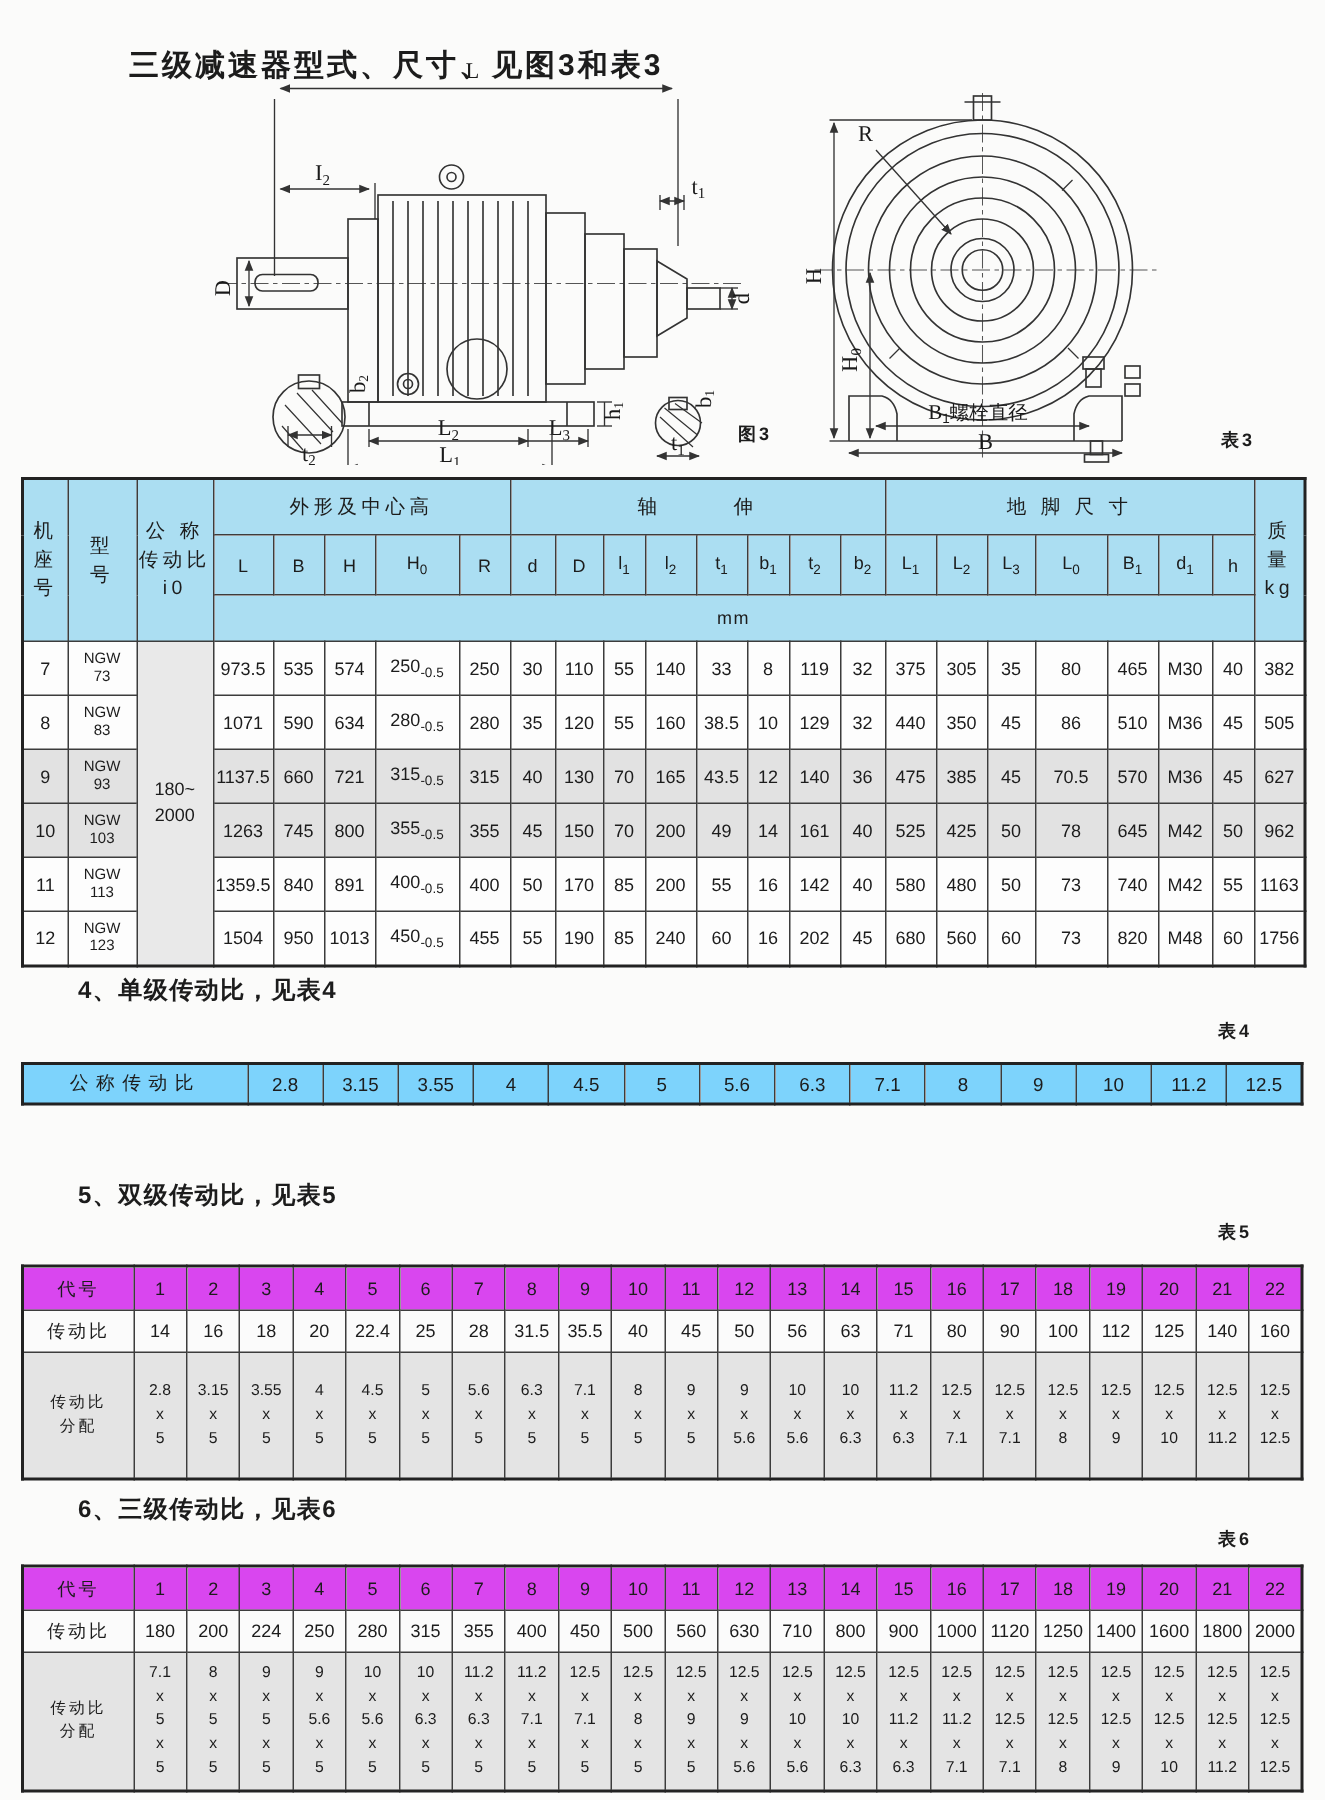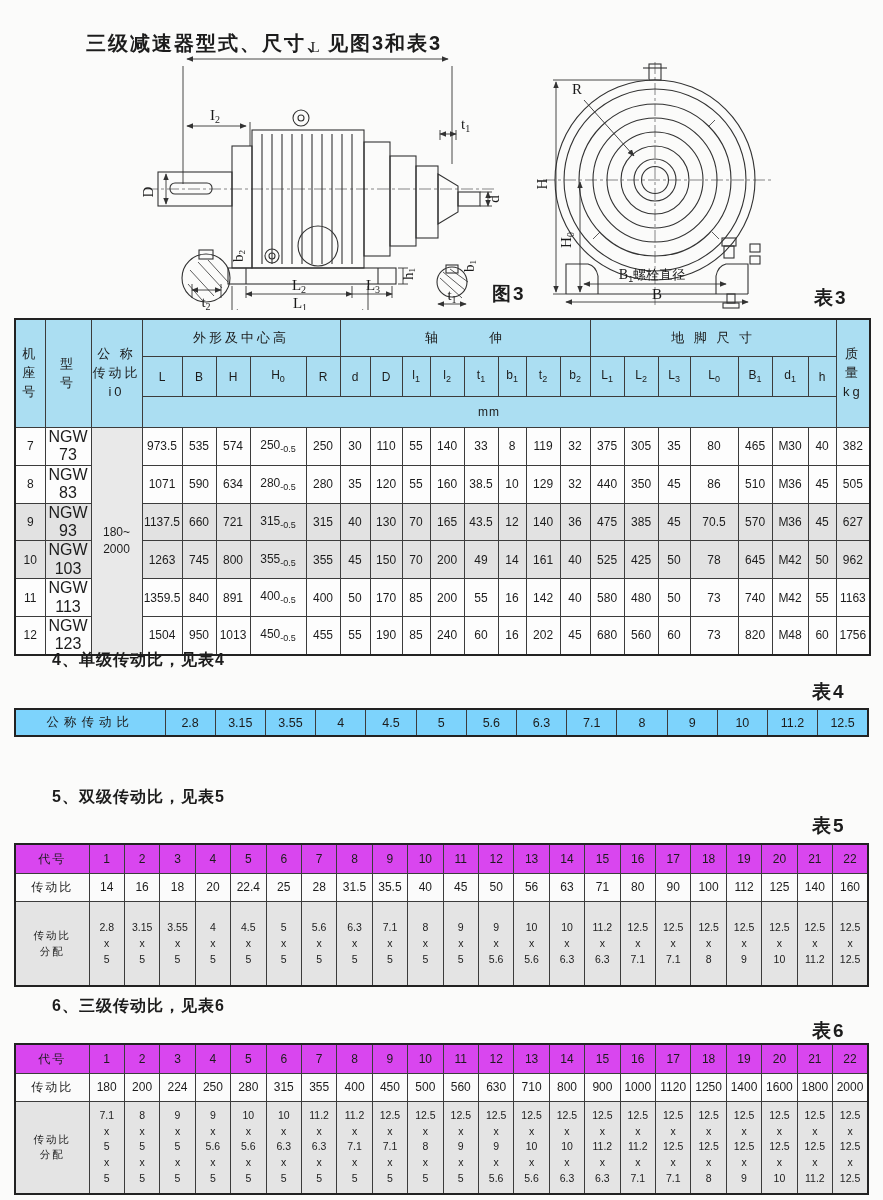--- a/index.html
+++ b/index.html
@@ -5,35 +5,35 @@
   html,body{margin:0;padding:0;}
   body{width:883px;height:1200px;background:#fbfbfa;font-family:"Liberation Sans",sans-serif;color:#1c1c1c;position:relative;overflow:hidden;}
   .title{position:absolute;left:68px;top:12px;font-size:20px;font-weight:bold;letter-spacing:2px;margin:18px;}
   svg.fig{position:absolute;left:0;top:32px;}
   svg text{fill:#1a1a1a;font-family:"Liberation Serif",serif;font-size:15px;}
   svg text.cjk{font-family:"Liberation Sans",sans-serif;font-size:13px;}
   .ln{stroke:#333;fill:none;stroke-width:1.1;}
   .dm{stroke:#333;fill:none;stroke-width:0.9;}
   .cl{stroke:#555;fill:none;stroke-width:0.7;stroke-dasharray:12 3 3 3;}
   .hx{stroke:#333;fill:none;stroke-width:0.8;}
-  .cap{position:absolute;font-size:19px;font-weight:bold;letter-spacing:2px;}
+  .cap{position:absolute;font-size:12px;font-weight:bold;letter-spacing:2px;}
   .sec{position:absolute;left:52px;font-size:16px;font-weight:bold;letter-spacing:1px;}
   table{position:absolute;left:14px;border-collapse:collapse;table-layout:fixed;text-align:center;border:2px solid #222;}
   td,th{border:1px solid #3c3c3c;padding:0;font-weight:normal;overflow:hidden;}
   sub{font-size:9px;}
   
   .t3{top:318px;width:855px;font-size:12px;}
   .t3 thead th{background:#abdef2;}
   .t3 .grp th{height:36px;font-size:13px;letter-spacing:3px;}
   .t3 .sub{height:40px;}
   .t3 .unit th{height:30px;letter-spacing:1px;}
   .t3 .v{white-space:pre-line;line-height:1.45;font-size:12.5px;letter-spacing:1px;}
   .t3 tbody tr{height:36px;background:#fdfdfd;}
   .t3 tbody tr.shaded{background:#e2e2e2;}
-  .t3 .model{white-space:pre-line;line-height:1.15;font-size:16px;margin-left:48px;}
+  .t3 .model{white-space:pre-line;line-height:1.15;font-size:10px;margin-left:48px;}
   .t3 .ratio{background:#e9e9e9;white-space:pre-line;line-height:1.4;}
   
   .t4{top:708px;width:855px;font-size:12.5px;}
   .t4 tr{height:27px;}
   .t4 .r1{background:#e0e0e0;}
   .t4 .r2{background:#7dd3fc;}
   .t4 .lab{letter-spacing:5px;font-size:12.5px;}
   
   .t5{top:843px;width:855px;font-size:12px;}
   .t6{top:1043px;width:855px;font-size:12px;}

